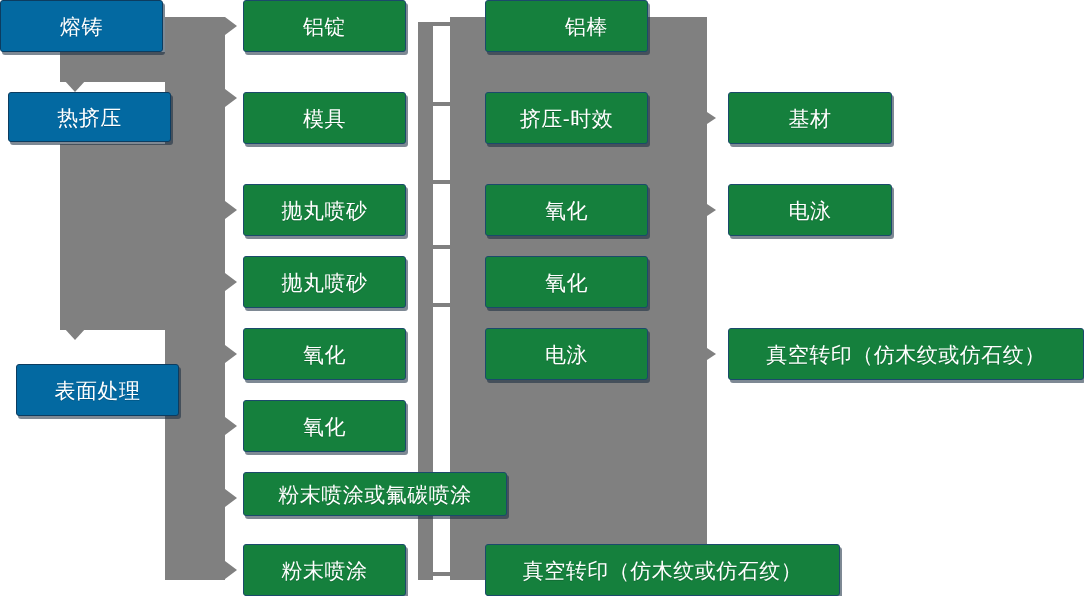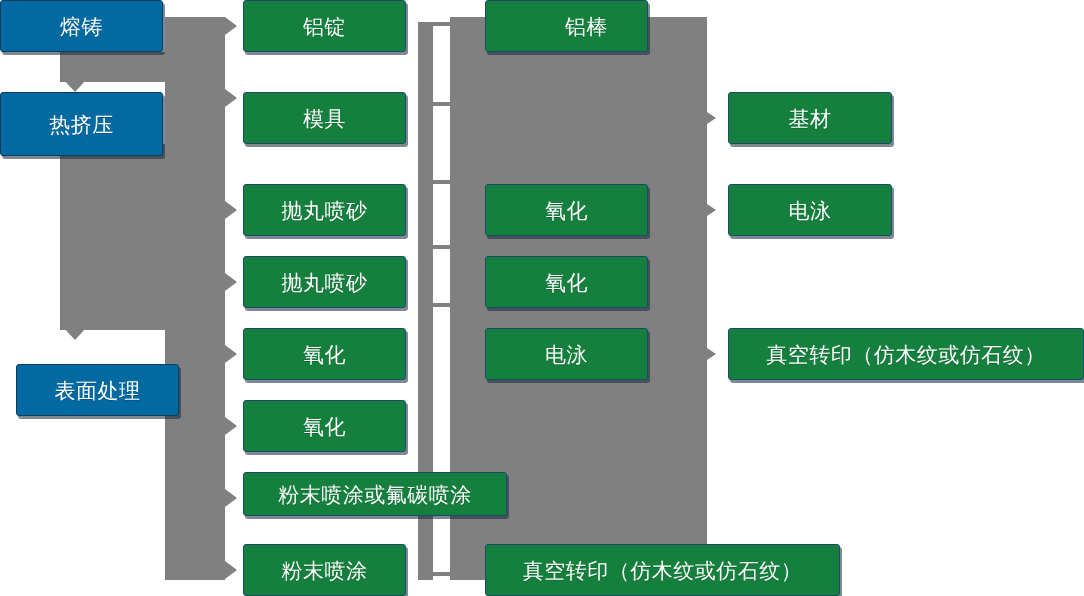--- a/index.html
+++ b/index.html
@@ -92,21 +92,21 @@
   <div class="gray" style="left:430px;top:572px;width:22px;height:4px;"></div>
 
   <div class="gray" style="left:450px;top:17px;width:257px;height:563px;"></div>
 
   <div class="arrow-small" style="left:707px;top:112px;"></div>
   <div class="arrow-small" style="left:707px;top:204px;"></div>
   <div class="arrow-small" style="left:707px;top:348px;"></div>
 
   <div class="box dark" style="left:0px;top:0px;width:163px;height:52px;">熔铸</div>
 
-  <div class="box dark" style="left:0px;top:92px;width:163px;height:64px;">热挤压</div>
+  <div class="box dark" style="left:8px;top:92px;width:163px;height:50px;">热挤压</div>
 
   <div class="box dark" style="left:16px;top:364px;width:163px;height:52px;">表面处理</div>
 
   <div class="box bright" style="left:243px;top:0px;width:163px;height:52px;">铝锭</div>
 
   <div class="box bright" style="left:243px;top:92px;width:163px;height:52px;">模具</div>
 
   <div class="box bright" style="left:243px;top:184px;width:163px;height:52px;">抛丸喷砂</div>
 
   <div class="box bright" style="left:243px;top:256px;width:163px;height:52px;">抛丸喷砂</div>
@@ -114,20 +114,21 @@
   <div class="box bright" style="left:243px;top:328px;width:163px;height:52px;">氧化</div>
 
   <div class="box bright" style="left:243px;top:400px;width:163px;height:52px;">氧化</div>
 
   <div class="box bright wide" style="left:243px;top:472px;width:264px;height:44px;">粉末喷涂或氟碳喷涂</div>
 
   <div class="box bright" style="left:243px;top:544px;width:163px;height:52px;">粉末喷涂</div>
 
   <div class="box bright" style="left:485px;top:0px;width:163px;height:52px;padding-left:40px;">铝棒</div>
 
+  <div class="box bright" style="left:485px;top:92px;width:163px;height:52px;">挤压-时效</div>
 
   <div class="box bright" style="left:485px;top:184px;width:163px;height:52px;">氧化</div>
 
   <div class="box bright" style="left:485px;top:256px;width:163px;height:52px;">氧化</div>
 
   <div class="box bright" style="left:485px;top:328px;width:163px;height:52px;">电泳</div>
 
   <div class="box bright wide" style="left:485px;top:544px;width:355px;height:52px;">真空转印（仿木纹或仿石纹）</div>
 
   <div class="box bright" style="left:728px;top:92px;width:164px;height:52px;">基材</div>

